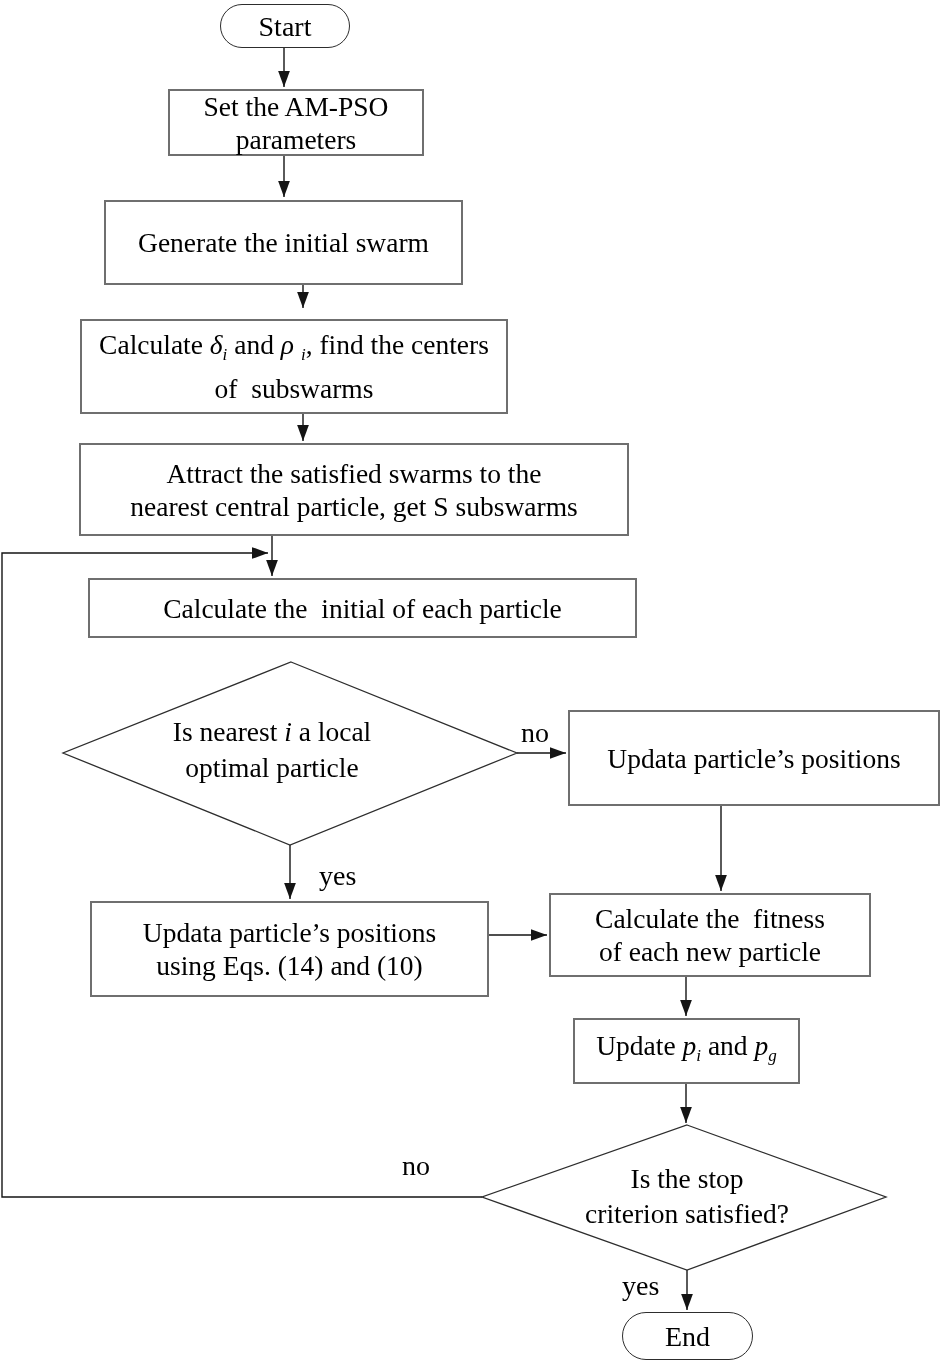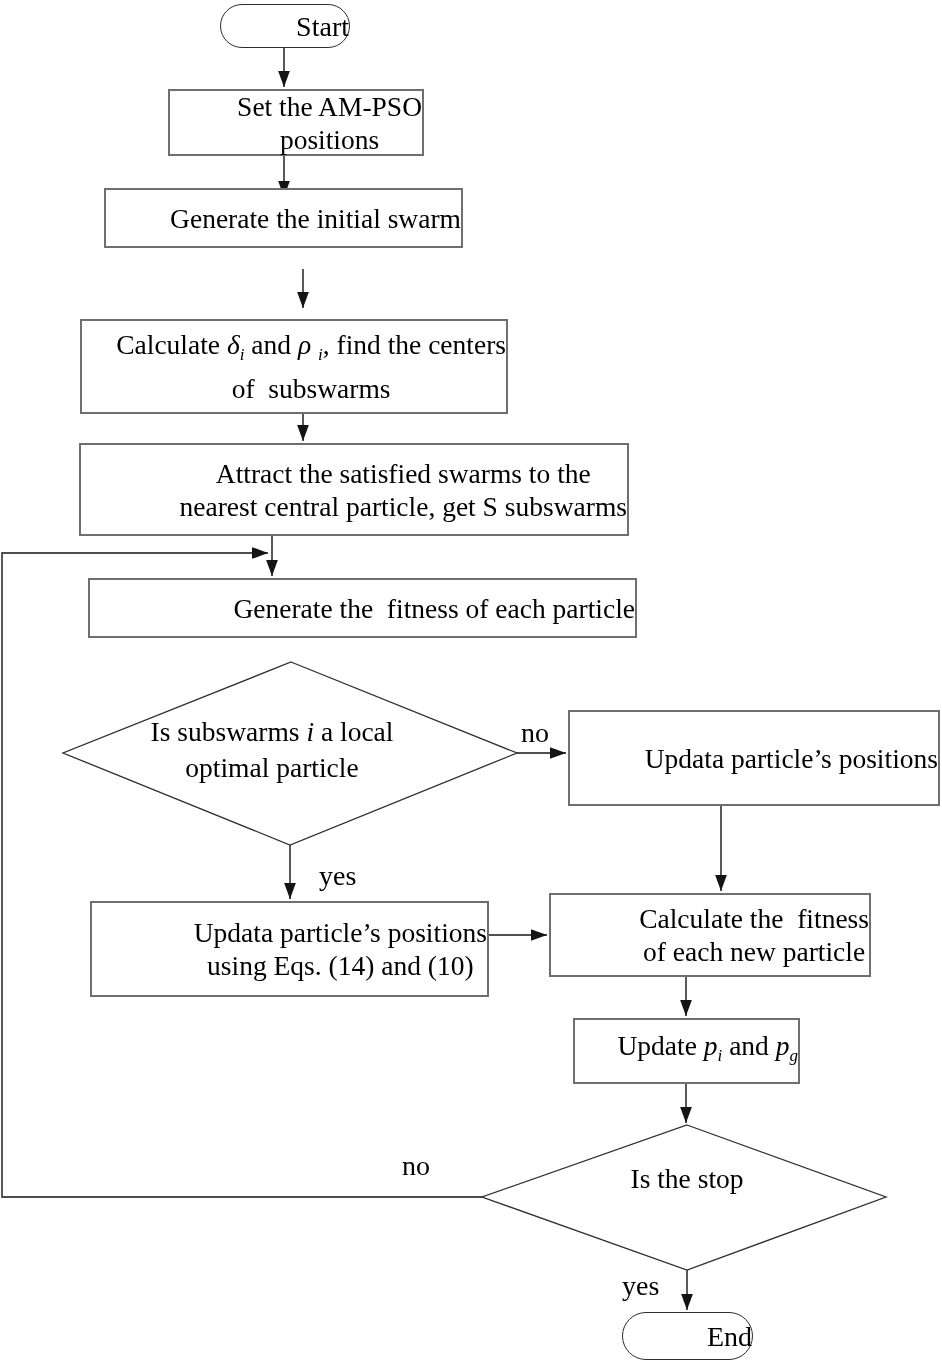--- a/index.html
+++ b/index.html
@@ -2,21 +2,21 @@
 <html><head>
 <meta charset="utf-8">
 <style>
   html,body{margin:0;padding:0;background:#fff;}
   .wrap{
     position:relative;width:942px;height:1361px;background:#ffffff;
     font-family:"Liberation Serif","DejaVu Serif",serif;color:#000;overflow:hidden;
   }
   svg.layer{position:absolute;left:0;top:0;}
   .node{
-    position:absolute;display:flex;align-items:center;justify-content:flex-end;
+    position:absolute;display:flex;align-items:center;justify-content:center;
     text-align:center;box-sizing:border-box;background:#fff;
   }
   .rect{border:2px solid #6f6f6f;}
   .oval{border:1.6px solid #2d2d2d;border-radius:26px;}
   .txt{font-size:27.5px;line-height:33px;}
   .txt span{white-space:pre-wrap;}
   .oval .txt{font-size:28px;}
   .dtxt{position:absolute;text-align:center;font-size:27.5px;line-height:36px;}
   .dtxt span{white-space:pre-wrap;}
   .blabel{position:absolute;font-size:28px;line-height:30px;font-family:Liberation Serif, serif;}
@@ -53,58 +53,58 @@
 
     <polygon points="291,662 517,753 290,845 63,753" fill="#ffffff" stroke="#2d2d2d" stroke-width="1.3"></polygon>
     <polygon points="687,1125 886,1197 687,1270 482,1197" fill="#ffffff" stroke="#2d2d2d" stroke-width="1.3"></polygon>
   </svg>
 
   <div class="node oval" style="left:220px;top:4px;width:130px;height:44px">
     <div class="txt"><span>Start</span></div>
   </div>
 
   <div class="node rect" style="left:168px;top:89px;width:256px;height:67px">
-    <div class="txt"><span>Set the AM-PSO</span><br><span>positions</span></div>
+    <div class="txt"><span>Set the AM-PSO</span><br><span>parameters</span></div>
   </div>
 
-  <div class="node rect" style="left:104px;top:188px;width:359px;height:60px">
+  <div class="node rect" style="left:104px;top:200px;width:359px;height:85px">
     <div class="txt"><span>Generate the initial swarm</span><br></div>
   </div>
 
   <div class="node rect" style="left:80px;top:319px;width:428px;height:95px">
     <div class="txt"><span>Calculate </span><span class="it">δ</span><span class="sub">i</span><span> and </span><span class="it">ρ </span><span class="sub">i</span><span>, find the centers</span><br><span>of  subswarms</span></div>
   </div>
 
   <div class="node rect" style="left:79px;top:443px;width:550px;height:93px">
     <div class="txt"><span>Attract the satisfied swarms to the</span><br><span>nearest central particle, get S subswarms</span></div>
   </div>
 
   <div class="node rect" style="left:88px;top:578px;width:549px;height:60px">
-    <div class="txt"><span>Generate the  fitness of each particle</span></div>
+    <div class="txt"><span>Calculate the  initial of each particle</span></div>
   </div>
 
-  <div class="dtxt" style="left:72px;top:714px;width:400px"><span>Is subswarms </span><span class="it">i</span><span> a local</span><br><span>optimal particle</span></div>
+  <div class="dtxt" style="left:72px;top:714px;width:400px"><span>Is nearest </span><span class="it">i</span><span> a local</span><br><span>optimal particle</span></div>
 
   <div class="node rect" style="left:568px;top:710px;width:372px;height:96px">
     <div class="txt"><span>Updata particle’s positions</span><br></div>
   </div>
 
   <div class="node rect" style="left:90px;top:901px;width:399px;height:96px">
     <div class="txt"><span>Updata particle’s positions</span><br><span>using Eqs. (14) and (10)</span></div>
   </div>
 
   <div class="node rect" style="left:549px;top:893px;width:322px;height:84px">
     <div class="txt"><span>Calculate the  fitness</span><br><span>of each new particle</span></div>
   </div>
 
   <div class="node rect" style="left:573px;top:1018px;width:227px;height:66px">
     <div class="txt"><span>Update </span><span class="it">p</span><span class="sub">i</span><span> and </span><span class="it">p</span><span class="sub">g</span></div>
   </div>
 
-  <div class="dtxt" style="left:534px;top:1161px;width:306px;line-height:35px"><span>Is the stop</span><br></div>
+  <div class="dtxt" style="left:534px;top:1161px;width:306px;line-height:35px"><span>Is the stop</span><br><span>criterion satisfied?</span></div>
 
   <div class="node oval" style="left:622px;top:1312px;width:131px;height:48px">
     <div class="txt"><span>End</span></div>
   </div>
 
   <div class="blabel" style="left:521px;top:718px"><span>no</span></div>
   <div class="blabel" style="left:319px;top:861px"><span>yes</span></div>
   <div class="blabel" style="left:402px;top:1151px"><span>no</span></div>
   <div class="blabel" style="left:622px;top:1271px"><span>yes</span></div>
 

